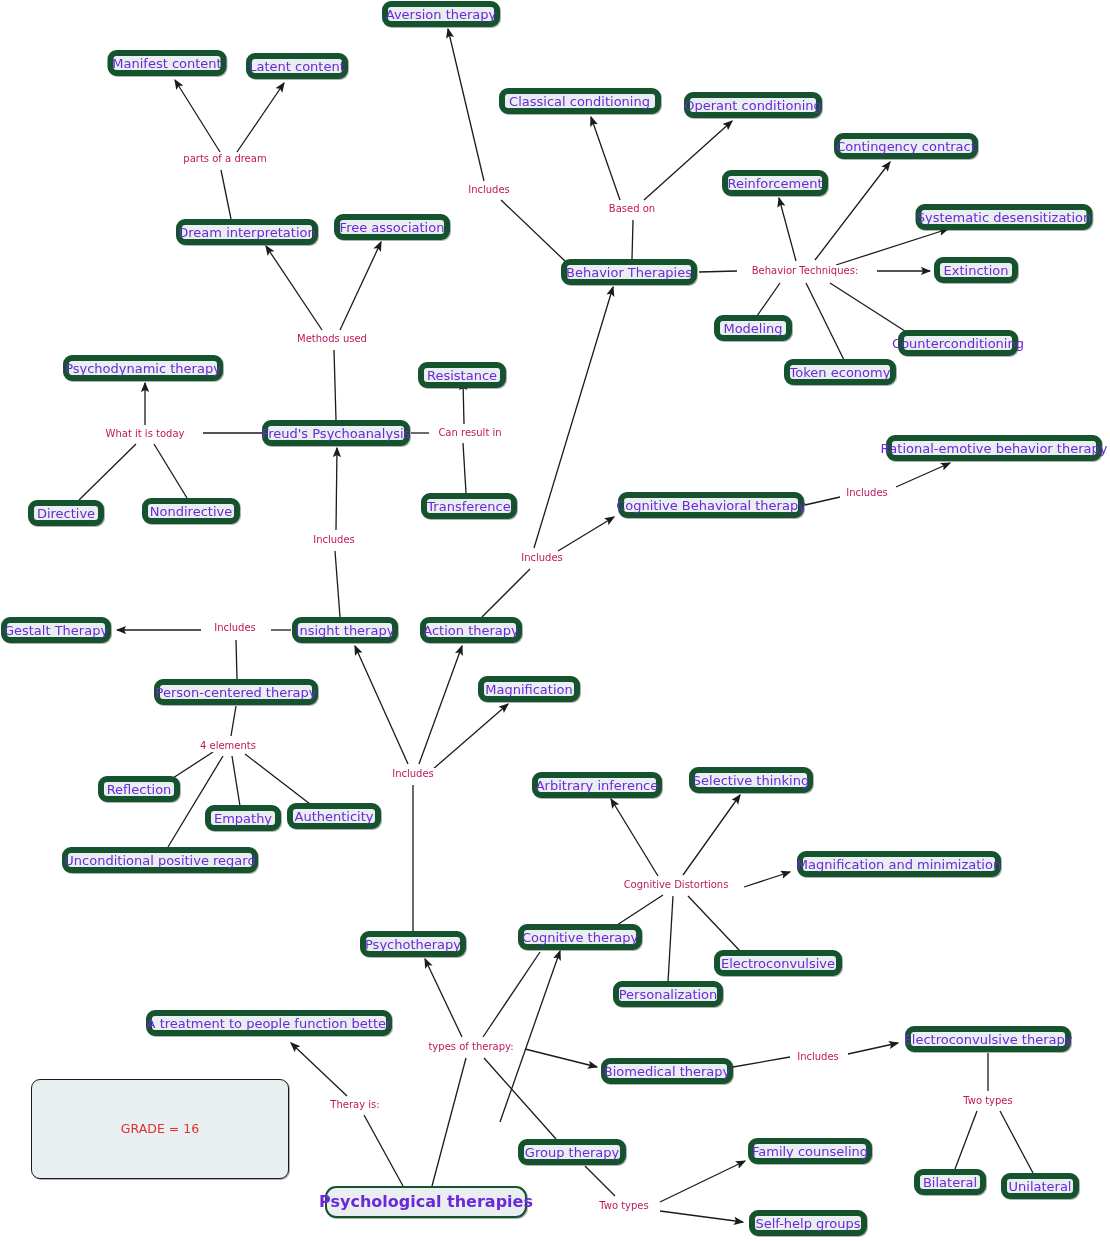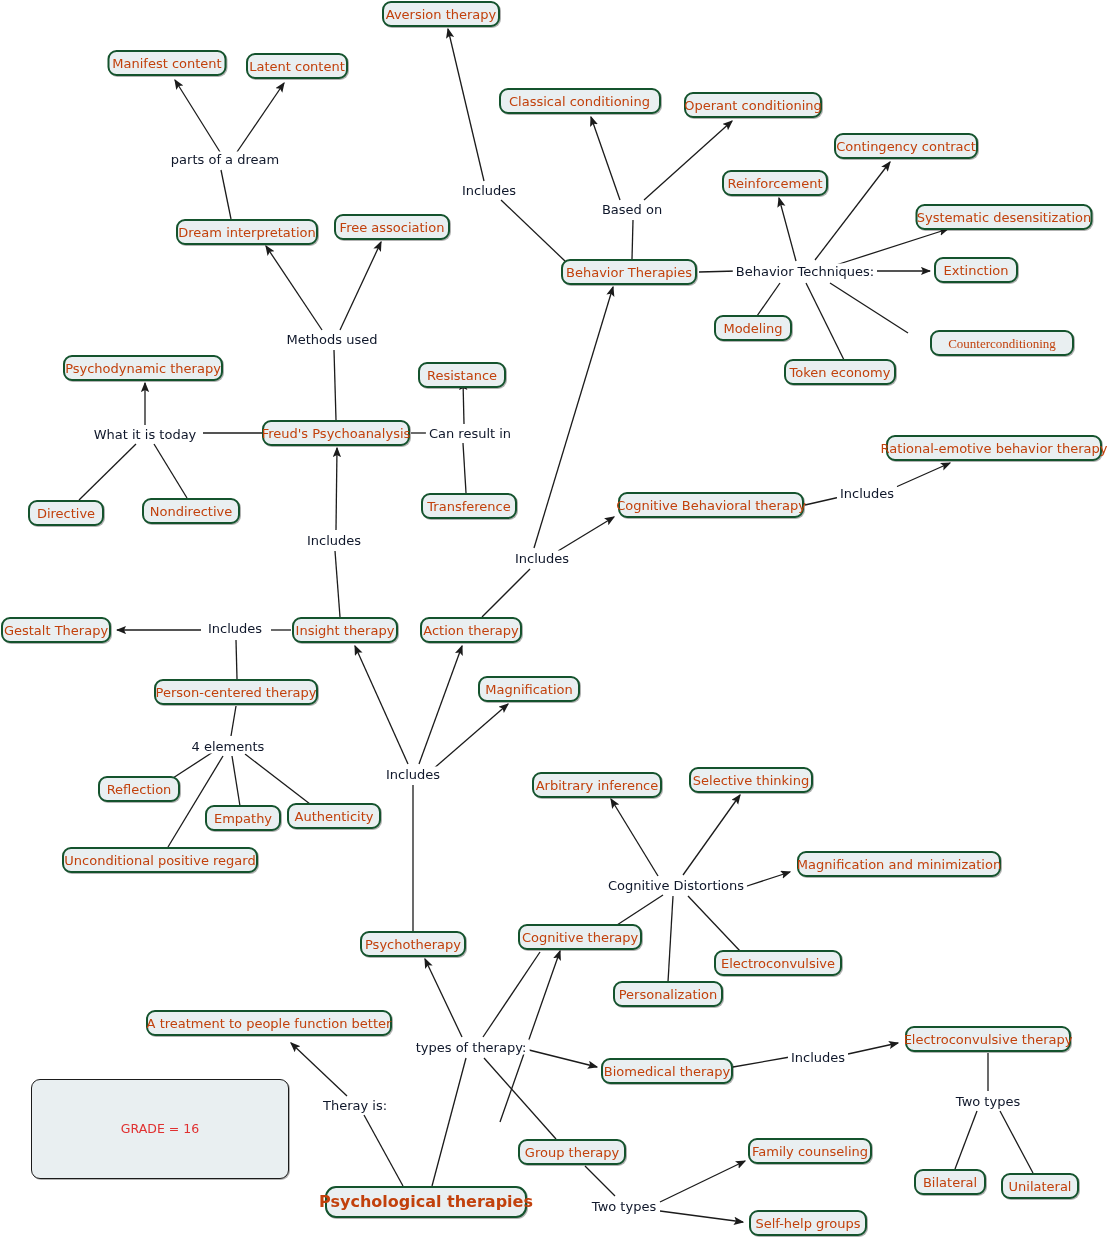--- a/index.html
+++ b/index.html
@@ -20,23 +20,23 @@
     left: 0;
     top: 0;
     width: 1110px;
     height: 1241px;
     pointer-events: none;
   }
   .node {
     position: absolute;
     box-sizing: border-box;
     background: #e9eff1;
-    border: 2px solid #14532d;
+    border: 6px solid #14532d;
     border-radius: 9px;
-    color: #c2410c;
+    color: #6d28d9;
     font-size: 13px;
     line-height: 1;
     white-space: nowrap;
     display: flex;
     align-items: center;
     justify-content: center;
     padding: 0 9px;
     height: 26px;
     transform: translate(-50%, -50%);
     box-shadow: 1px 1px 0 rgba(0,0,0,0.30);
@@ -45,22 +45,22 @@
     font-weight: bold;
     font-size: 16px;
     height: 32px;
     border-width: 2px;
     border-radius: 11px;
     padding: 0 14px;
   }
   .link-label {
     position: absolute;
     transform: translate(-50%, -50%);
-    font-size: 13px;
-    color: #0f172a;
+    font-size: 10px;
+    color: #be185d;
     background: #ffffff;
     white-space: nowrap;
     line-height: 1;
     padding: 1px 3px;
   }
   .comment-box {
     position: absolute;
     box-sizing: border-box;
     background: #e9eff1;
     border: 1px solid #1b1b1b;
@@ -169,21 +169,21 @@
       <div class="node" style="left: 580px; top: 101px; width: 162px; padding-left: 8px;">Classical conditioning</div>
       <div class="node" style="left: 753px; top: 105px; width: 138px;">Operant conditioning</div>
       <div class="node" style="left: 906px; top: 146px; width: 144px;">Contingency contract</div>
       <div class="node" style="left: 775px; top: 183px; width: 106px;">Reinforcement</div>
       <div class="node" style="left: 1004px; top: 217px; width: 177px;">Systematic desensitization</div>
       <div class="node" style="left: 247px; top: 232px; width: 142px;">Dream interpretation</div>
       <div class="node" style="left: 392px; top: 227px; width: 116px;">Free association</div>
       <div class="node" style="left: 629px; top: 272px; width: 136px;">Behavior Therapies</div>
       <div class="node" style="left: 976px; top: 270px; width: 84px;">Extinction</div>
       <div class="node" style="left: 753px; top: 328px; width: 78px;">Modeling</div>
-      <div class="node" style="left: 1002px; top: 343px; width: 144px; font-family: Liberation Serif, serif;">Counterconditioning</div>
+      <div class="node" style="left: 958px; top: 343px; width: 120px;">Counterconditioning</div>
       <div class="node" style="left: 462px; top: 366px; width: 88px; margin-top: 9px;">Resistance</div>
       <div class="node" style="left: 143px; top: 368px; width: 160px;">Psychodynamic therapy</div>
       <div class="node" style="left: 840px; top: 372px; width: 112px;">Token economy</div>
       <div class="node" style="left: 336px; top: 433px; width: 148px;">Freud's Psychoanalysis</div>
       <div class="node" style="left: 994px; top: 448px; width: 216px;">Rational-emotive behavior therapy</div>
       <div class="node" style="left: 469px; top: 506px; width: 96px;">Transference</div>
       <div class="node" style="left: 66px; top: 513px; width: 76px;">Directive</div>
       <div class="node" style="left: 191px; top: 511px; width: 98px;">Nondirective</div>
       <div class="node" style="left: 711px; top: 505px; width: 186px;">Cognitive Behavioral therapy</div>
       <div class="node" style="left: 56px; top: 630px; width: 110px;">Gestalt Therapy</div>

